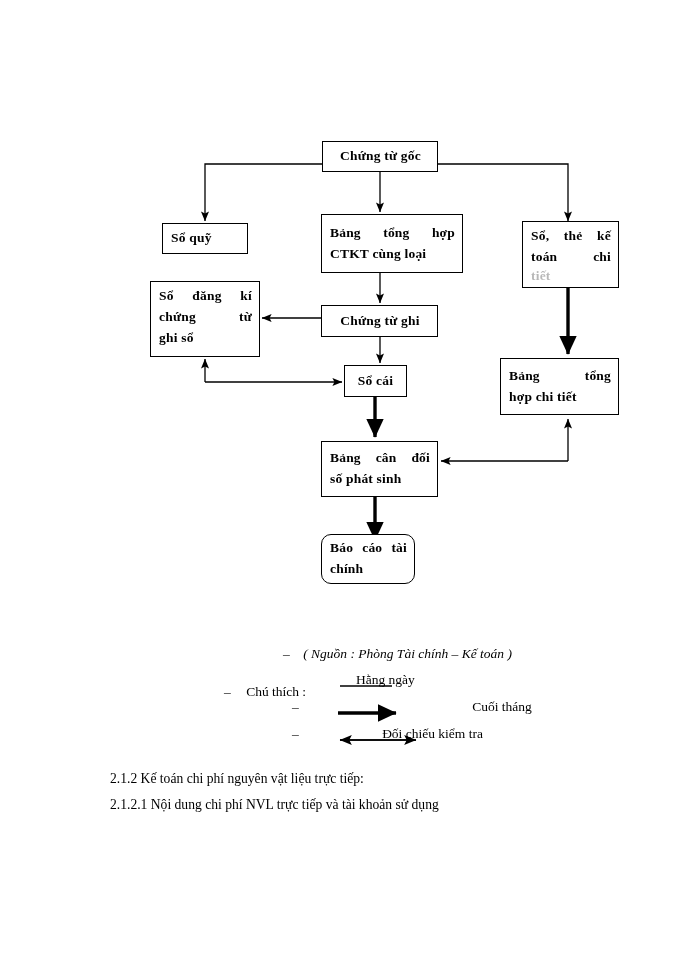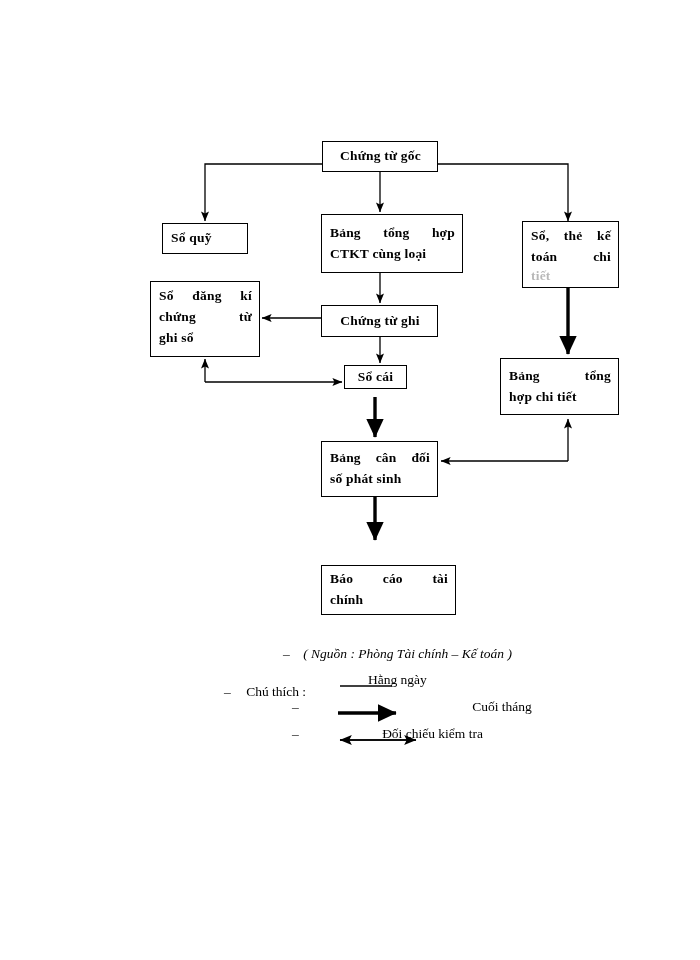--- a/index.html
+++ b/index.html
@@ -176,42 +176,42 @@
         <span>đăng</span>
         <span>kí</span>
       </span>
       <span class="ln sp">
         <span>chứng</span>
         <span>từ</span>
       </span>
       <span class="ln">ghi sổ</span>
     </div>
 
-    <div class="node center-v" style="left:344px; top:365px; width:63px; height:24px; text-align:center; padding-left:3px; padding-right:3px;">
+    <div class="node center-v" style="left:344px; top:365px; width:63px; height:32px; text-align:center; padding-left:3px; padding-right:3px;">
       <span class="ln">Sổ cái</span>
     </div>
 
     <div class="node center-v just" style="left:500px; top:358px; width:119px; height:57px;">
       <span class="ln sp">
         <span>Bảng</span>
         <span>tổng</span>
       </span>
       <span class="ln">hợp chi tiết</span>
     </div>
 
     <div class="node center-v just" style="left:321px; top:441px; width:117px; height:56px;">
       <span class="ln sp">
         <span>Bảng</span>
         <span>cân</span>
         <span>đối</span>
       </span>
       <span class="ln">số phát sinh</span>
     </div>
 
-    <div class="node center-v just" style="left:321px; top:565px; width:135px; height:50px;">
+    <div class="node center-v just" style="left:321px; top:534px; width:94px; height:50px;border-radius:10px;">
       <span class="ln sp">
         <span>Báo</span>
         <span>cáo</span>
         <span>tài</span>
       </span>
       <span class="ln">chính</span>
     </div>
   </div>
 
   <div id="legend">
@@ -223,21 +223,21 @@
 
     <div class="lg-row" style="left:224px; top:72px;">
       <span class="dash">–</span>
       <span style="margin-left:12px;">Chú thích :</span>
     </div>
 
     <div class="lg-row" style="left:340px; top:60px;">
       <svg class="lgarrow" width="54" height="14" style="left:0; top:7px;" xmlns="http://www.w3.org/2000/svg">
         <line x1="0" y1="7" x2="52" y2="7" stroke="#000" stroke-width="1.4"></line>
       </svg>
-      <span class="lg-label" style="margin-left:28px;">Hằng ngày</span>
+      <span class="lg-label" style="margin-left:16px;">Hằng ngày</span>
     </div>
 
     <div class="lg-row" style="left:292px; top:87px;">
       <span class="dash">–</span>
       <svg class="lgarrow" width="74" height="16" style="left:46px; top:6px;" xmlns="http://www.w3.org/2000/svg">
         <defs>
           <marker id="lg-thick" markerWidth="7" markerHeight="7" refX="5.4" refY="2.6" orient="auto" markerUnits="strokeWidth">
             <path d="M0,0 L5.6,2.6 L0,5.2 z" fill="#000"></path>
           </marker>
         </defs>
@@ -257,14 +257,18 @@
             <path d="M0,0 L7.6,3.1 L0,6.2 L1.6,3.1 z" fill="#000"></path>
           </marker>
         </defs>
         <line x1="78" y1="8" x2="2" y2="8" stroke="#000" stroke-width="1.6" marker-end="url(#lg-l)"></line>
         <line x1="2" y1="8" x2="78" y2="8" stroke="#000" stroke-width="1.6" marker-end="url(#lg-r)"></line>
       </svg>
       <span class="lg-label" style="margin-left:80px;">Đối chiếu kiểm tra</span>
     </div>
   </div>
 
+  <div id="bodytext">
+    <div>2.1.2 Kế toán chi phí nguyên vật liệu trực tiếp:</div>
+    <div>2.1.2.1 Nội dung chi phí NVL trực tiếp và tài khoản sử dụng</div>
+  </div>
 
 </div>
 
 </body></html>

